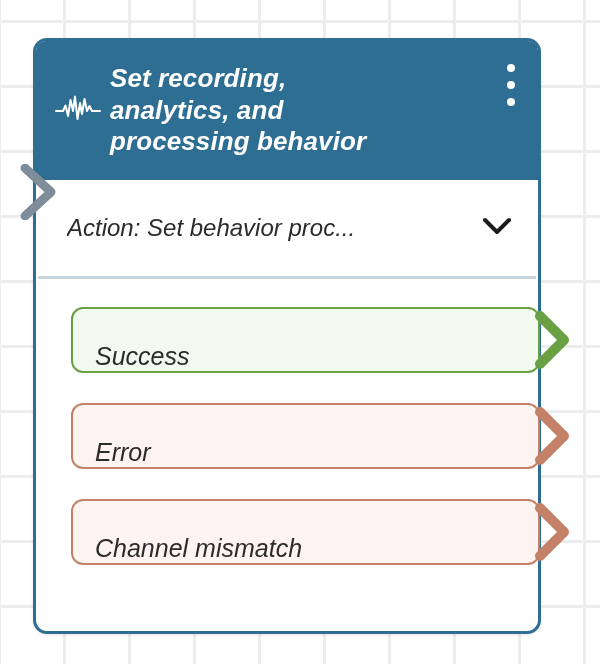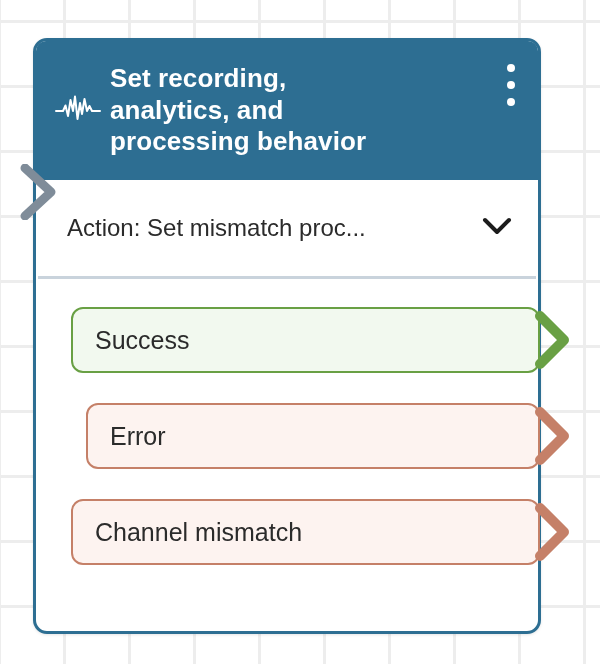--- a/index.html
+++ b/index.html
@@ -18,20 +18,21 @@
   #canvas {
     position: relative;
     width: 600px;
     height: 664px;
     background-color: #ffffff;
     background-image:
       linear-gradient(to right, #ededed 0px, #ededed 3px, transparent 3px),
       linear-gradient(to bottom, #ededed 0px, #ededed 3px, transparent 3px);
     background-size: 65px 65px;
     background-position: -2px 20px;
+    font-style: italic;
   }
 
   
   #node-card {
     position: absolute;
     left: 33px;
     top: 38px;
     width: 508px;
     height: 596px;
     border: 3px solid #2d6e92;
@@ -149,39 +150,39 @@
     position: absolute;
     left: 0;
     top: 0;
     right: -2px;
     height: 66px;
     border-radius: 12px;
     border-width: 2px;
     border-style: solid;
     box-sizing: border-box;
     display: flex;
-    align-items: center;
+    align-items: flex-end;
     padding-left: 22px;
   }
   .port-label {
     font-size: 25px;
     color: #2b2b2b;
     white-space: nowrap;
   }
   .port-arrow {
     position: absolute;
     right: -44px;
     top: -1px;
     width: 48px;
     height: 68px;
     z-index: 5;
   }
 
   .port-success .port-box { border-color: #69a044; background: #f2f9ef; }
-  .port-error   .port-box { border-color: #c58068; background: #fdf3f0; margin-left: 15px; }
+  .port-error   .port-box { border-color: #c58068; background: #fdf3f0; }
   .port-mismatch .port-box { border-color: #c58068; background: #fdf3f0; }
 </style>
 </head>
 <body>
 
 <div id="canvas">
 
   <div id="node-card">
 
     <div class="node-header">
@@ -203,21 +204,21 @@
       </div>
     </div>
 
     <div id="input-port">
       <svg width="44" height="56" viewBox="0 0 44 56" fill="none" xmlns="http://www.w3.org/2000/svg">
         <path d="M5 4 L31 28 L5 52" stroke="#7f8c99" stroke-width="9" stroke-linecap="round" stroke-linejoin="round" fill="none"></path>
       </svg>
     </div>
 
     <div class="action-row">
-      <span class="action-label">Action: Set mismatch proc...</span>
+      <span class="action-label">Action: Set behavior proc...</span>
       <span class="chevron-down">
         <svg width="30" height="20" viewBox="0 0 30 20" fill="none" xmlns="http://www.w3.org/2000/svg">
           <path d="M3 4 L15 16 L27 4" stroke="#1c1c1c" stroke-width="4" stroke-linecap="round" stroke-linejoin="round"></path>
         </svg>
       </span>
     </div>
 
     <div class="divider"></div>
 
     <div class="ports">

